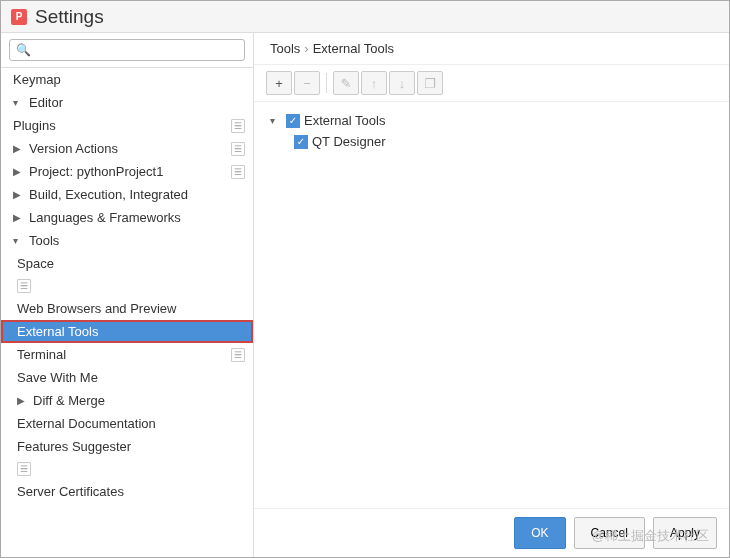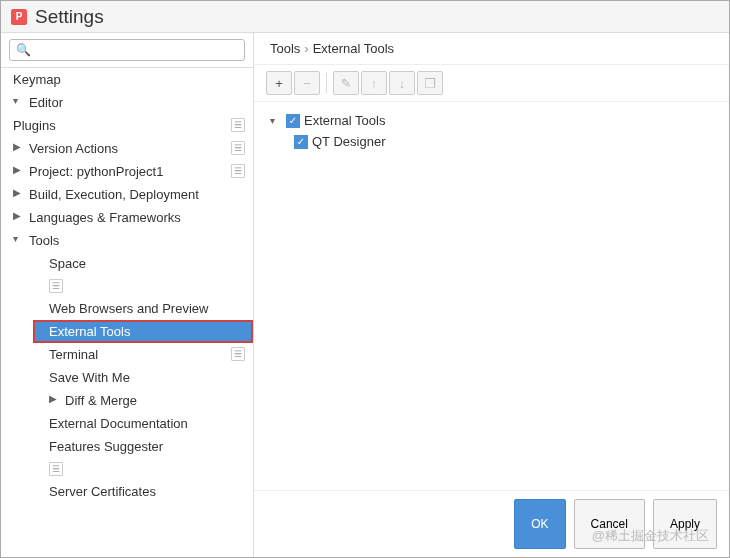--- a/index.html
+++ b/index.html
@@ -64,37 +64,36 @@
       padding: 3px 6px;
       border: 1px solid #bbb;
       border-radius: 3px;
       font-size: 12px;
       color: #999;
       background: #fff;
       outline: none;
     }
     .nav-item {
       display: flex;
-      align-items: flex-start;
+      align-items: center;
       padding: 4px 8px 4px 12px;
       cursor: pointer;
       color: #333;
       user-select: none;
       position: relative;
     }
     .nav-item.active {
       background: #4a90d9;
       color: #fff;
     }
     .nav-item.section {
       font-weight: 500;
     }
     .nav-item.sub {
       padding-left: 16px;
-      margin-left: 32px;
     }
     .chevron {
       display: inline-block;
       width: 12px;
       margin-right: 4px;
       font-size: 10px;
       color: #666;
     }
     .nav-label { flex: 1; }
     .nav-icon-right {
@@ -211,21 +210,21 @@
       pointer-events: none;
     }
     .bottom-buttons {
       display: flex;
       justify-content: flex-end;
       padding: 8px 12px;
       gap: 8px;
       border-top: 1px solid #eee;
     }
     .btn {
-      padding: 17px 16px;
+      padding: 8px 16px;
       border: 1px solid #bbb;
       background: #f5f5f5;
       cursor: pointer;
       font-size: 12px;
       border-radius: 2px;
     }
     .btn.primary {
       background: #4a90d9;
       color: white;
       border-color: #3a80c9;
@@ -271,21 +270,21 @@
       </div>
 
       <div class="nav-item">
         <span class="chevron">▶</span>
         <span class="nav-label">Project: pythonProject1</span>
         <div class="nav-icon-right">☰</div>
       </div>
 
       <div class="nav-item">
         <span class="chevron">▶</span>
-        <span class="nav-label">Build, Execution, Deployment</span>
+        <span class="nav-label">Build, Execution, Integrated</span>
       </div>
 
       <div class="nav-item">
         <span class="chevron">▶</span>
         <span class="nav-label">Languages &amp; Frameworks</span>
       </div>
 
       <div class="nav-item section">
         <span class="chevron">▾</span>
         <span class="nav-label">Tools</span>

